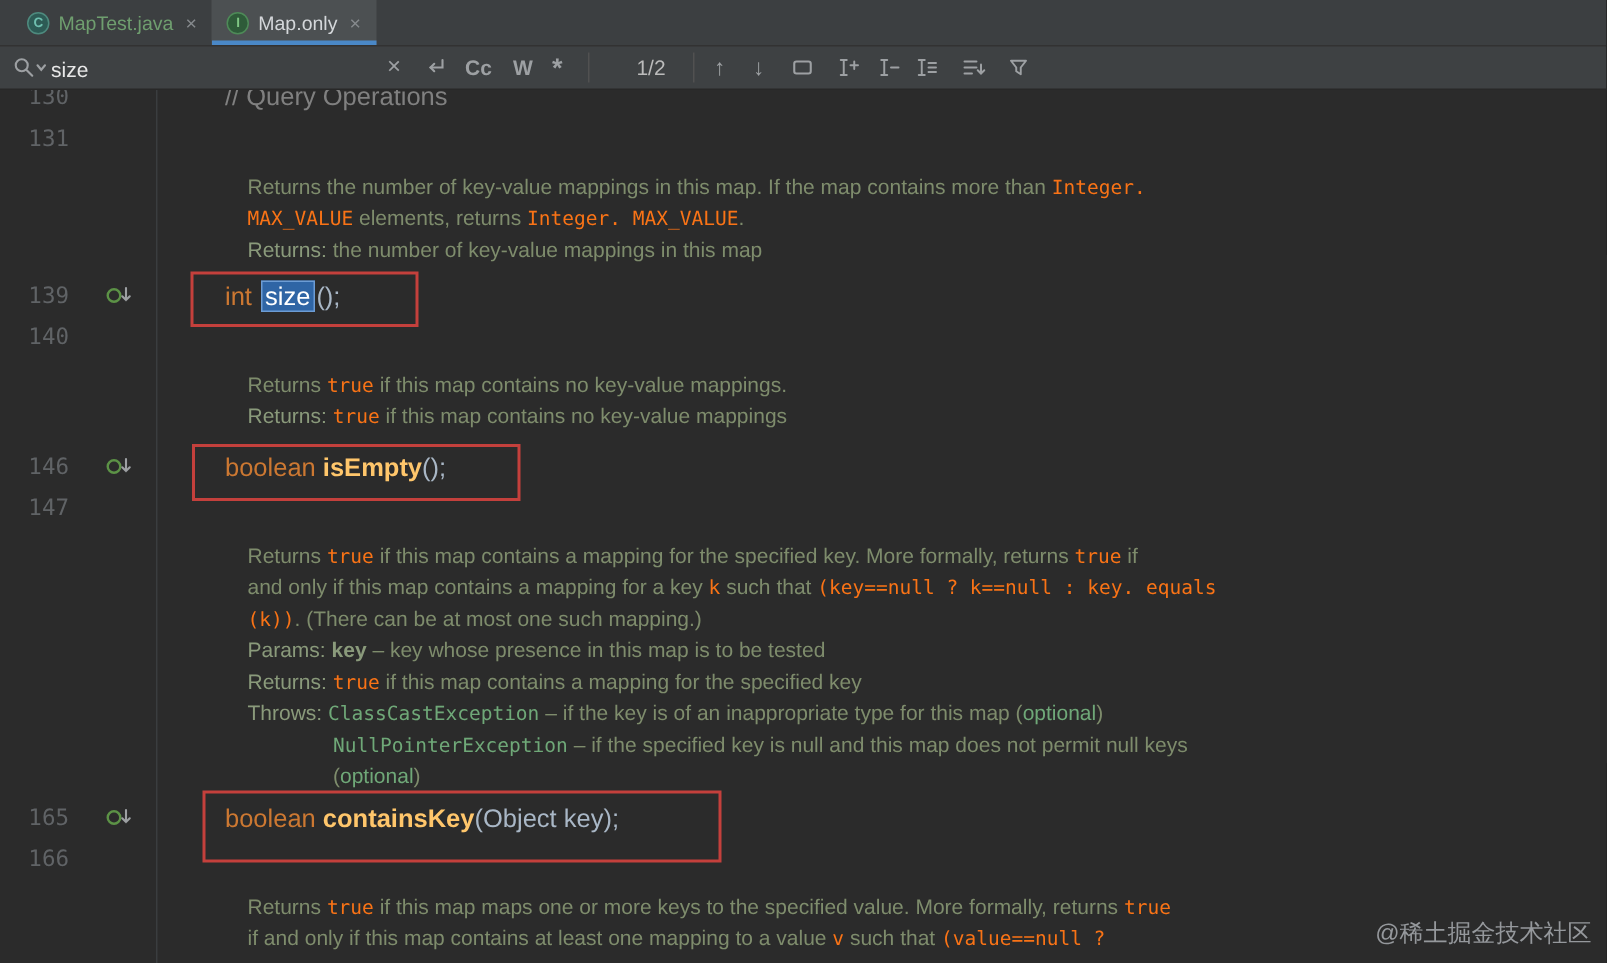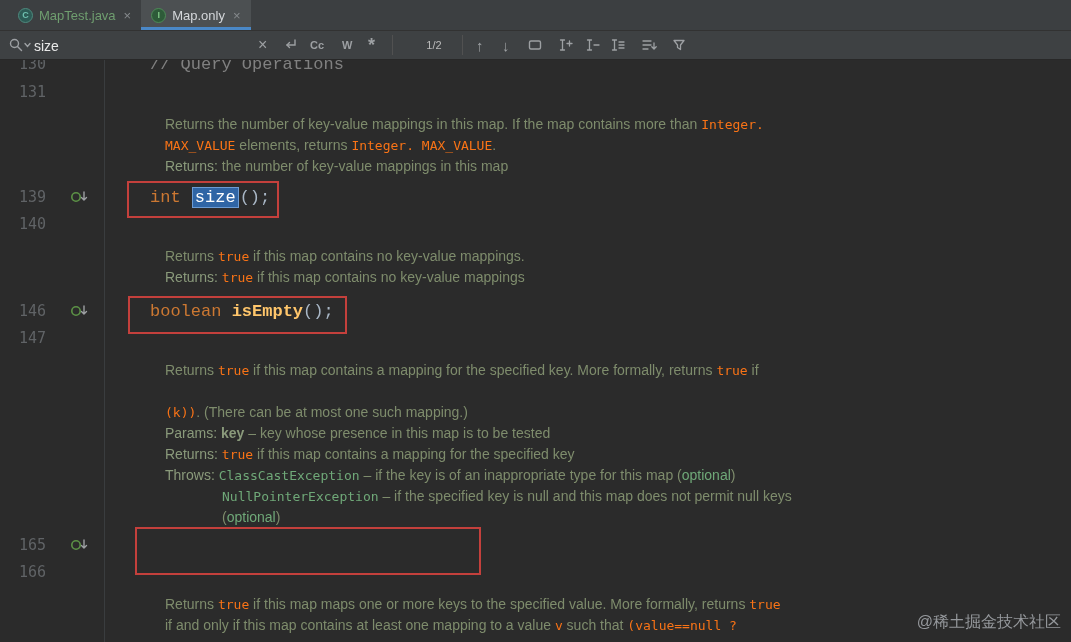--- a/index.html
+++ b/index.html
@@ -12,36 +12,36 @@
   .tab{display:flex;align-items:center;gap:6px;padding:0 10px;font-size:13px;color:#6F9E6F;cursor:default;}
   .tab.selected{background:#4C5052;color:#D4D7DA;box-shadow:inset 0 -3px 0 #4A88C7;}
   .file-icon{width:15px;height:15px;border-radius:50%;font-size:9px;font-weight:bold;
              display:flex;align-items:center;justify-content:center;box-sizing:border-box;}
   .file-icon.class{background:#2D5B55;color:#6FBFAF;border:1px solid #4E8A7E;}
   .file-icon.interface{background:#2E5B39;color:#7FC684;border:1px solid #4E8A58;}
   .tab-close{color:#868A8D;font-size:13px;margin-left:2px;}
 
   
   .findbar{position:absolute;top:31px;left:0;right:0;height:29px;background:#3E4143;border-bottom:1px solid #282828;box-sizing:border-box;}
-  .fb{position:absolute;top:0;height:28px;display:flex;align-items:center;color:#9DA0A3;font-size:11px;}
+  .fb{position:absolute;top:0;height:28px;display:flex;align-items:center;color:#9DA0A3;font-size:14px;}
   .fb svg{display:block;}
   .fb.toggle{font-weight:bold;}
   #search-input{position:absolute;left:32px;top:2px;width:220px;height:24px;background:transparent;border:none;outline:none;
                 color:#E8E8E8;font-size:14px;font-family:"Liberation Sans",sans-serif;}
   .fb-div{position:absolute;top:4px;height:20px;width:1px;background:#515151;}
   .fb.counter{width:56px;justify-content:center;color:#BBBBBB;}
   .fb.arrow{font-size:15px;}
 
   
   .editor{position:absolute;top:60px;left:0;width:1071px;height:582px;background:#2B2B2B;overflow:hidden;}
   .gutter-sep{position:absolute;left:104px;top:0;bottom:0;width:1px;background:#3A3D3F;}
   .lnum{position:absolute;left:0;width:46px;text-align:right;font-family:"DejaVu Sans Mono",monospace;
         font-size:15px;color:#606366;height:27px;line-height:27px;}
   .gicon{position:absolute;left:70px;width:20px;height:16px;}
-  .code-row{position:absolute;font-family:Liberation Mono, monospace;font-size:17px;height:27px;line-height:27px;
+  .code-row{position:absolute;font-family:Liberation Sans, sans-serif;font-size:17px;height:27px;line-height:27px;
             white-space:pre;color:#A9B7C6;}
   .comment{color:#808080;}
   .kw{color:#CC7832;}
   .mname{color:#FFC66B;font-weight:bold;}
   .plain{color:#A9B7C6;}
   .match{background:#2F65A5;color:#FFFFFF;border:1px solid #6C9CD4;padding:0 2px;margin:0 1px;}
 
   .doc-line{position:absolute;font-size:14px;height:21px;line-height:21px;white-space:pre;color:#7E8C6C;}
   .d{color:#7E8C6C;}
   .dlbl{color:#8A9A7B;}
@@ -171,27 +171,29 @@
     <div class="redbox" style="left:127px;top:121px;width:152px;height:37px"></div>
     <div class="code-row" style="top:124px;left:150px"><span class="kw">int </span><span class="match">size</span><span class="plain">();</span></div>
 
     <div class="doc-line" style="top:186px;left:165px"><span class="d">Returns </span><span class="dc">true</span><span class="d"> if this map contains no key-value mappings.</span></div>
     <div class="doc-line" style="top:207px;left:165px"><span class="dlbl">Returns: </span><span class="dc">true</span><span class="d"> if this map contains no key-value mappings</span></div>
 
     <div class="redbox" style="left:128px;top:236px;width:219px;height:38px"></div>
     <div class="code-row" style="top:238px;left:150px"><span class="kw">boolean </span><span class="mname">isEmpty</span><span class="plain">();</span></div>
 
     <div class="doc-line" style="top:300px;left:165px"><span class="d">Returns </span><span class="dc">true</span><span class="d"> if this map contains a mapping for the specified key. More formally, returns </span><span class="dc">true</span><span class="d"> if</span></div>
+    <div class="doc-line" style="top:321px;left:165px"><span class="d">and only if this map contains a mapping for a key </span><span class="dc">k</span><span class="d"> such that </span><span class="dc">(key==null ? k==null : key. equals</span></div>
     <div class="doc-line" style="top:342px;left:165px"><span class="dc">(k))</span><span class="d">. (There can be at most one such mapping.)</span></div>
     <div class="doc-line" style="top:363px;left:165px"><span class="dlbl">Params: </span><span class="dparam">key</span><span class="d"> – key whose presence in this map is to be tested</span></div>
     <div class="doc-line" style="top:384px;left:165px"><span class="dlbl">Returns: </span><span class="dc">true</span><span class="d"> if this map contains a mapping for the specified key</span></div>
     <div class="doc-line" style="top:405px;left:165px"><span class="dlbl">Throws: </span><span class="dlink">ClassCastException</span><span class="d"> – if the key is of an inappropriate type for this map (</span><span class="dopt">optional</span><span class="d">)</span></div>
     <div class="doc-line" style="top:426px;left:222px"><span class="dlink">NullPointerException</span><span class="d"> – if the specified key is null and this map does not permit null keys</span></div>
     <div class="doc-line" style="top:447px;left:222px"><span class="d">(</span><span class="dopt">optional</span><span class="d">)</span></div>
 
     <div class="redbox" style="left:135px;top:467px;width:346px;height:48px"></div>
+    <div class="code-row" style="top:472px;left:150px"><span class="kw">boolean </span><span class="mname">containsKey</span><span class="plain">(Object key);</span></div>
 
     <div class="doc-line" style="top:534px;left:165px"><span class="d">Returns </span><span class="dc">true</span><span class="d"> if this map maps one or more keys to the specified value. More formally, returns </span><span class="dc">true</span></div>
     <div class="doc-line" style="top:555px;left:165px"><span class="d">if and only if this map contains at least one mapping to a value </span><span class="dc">v</span><span class="d"> such that </span><span class="dc">(value==null ?</span></div>
   </div>
 
   <div class="watermark">@稀土掘金技术社区</div>
 </div>
 
 </body></html>

